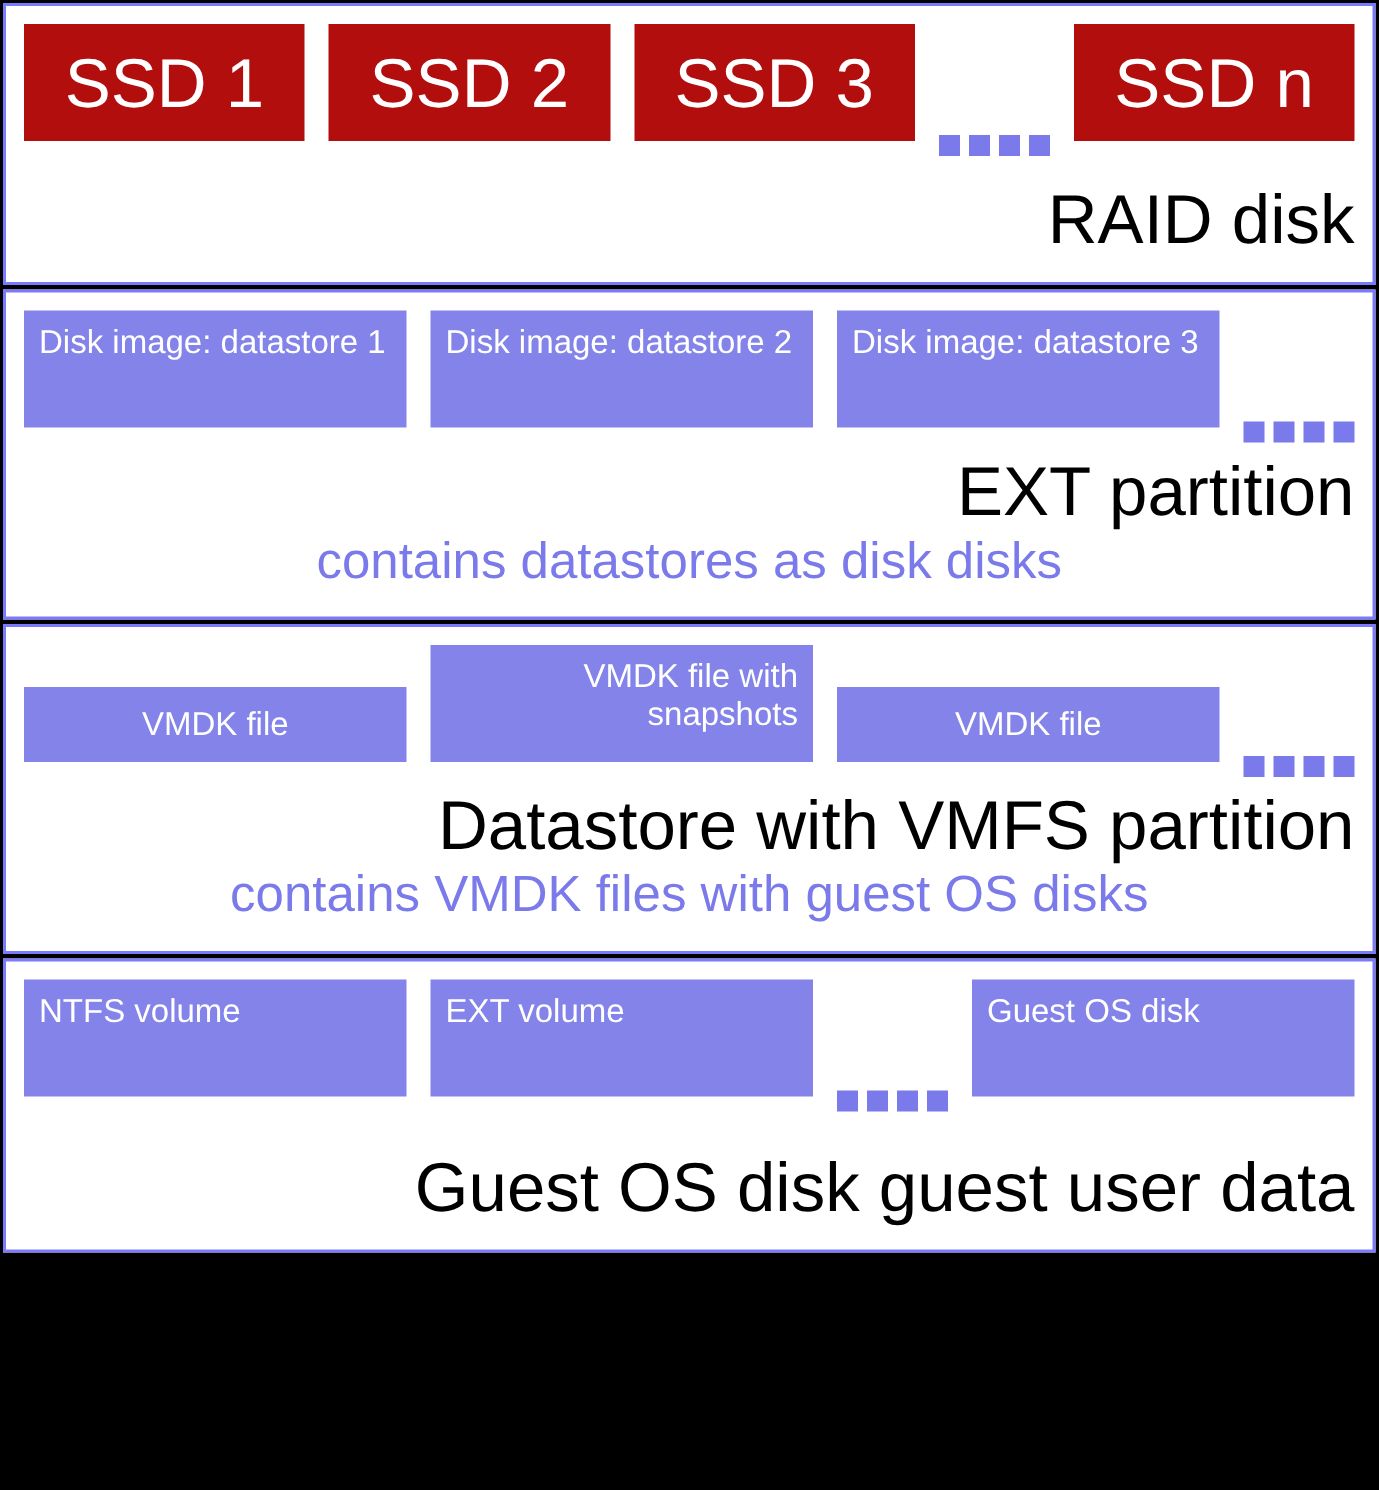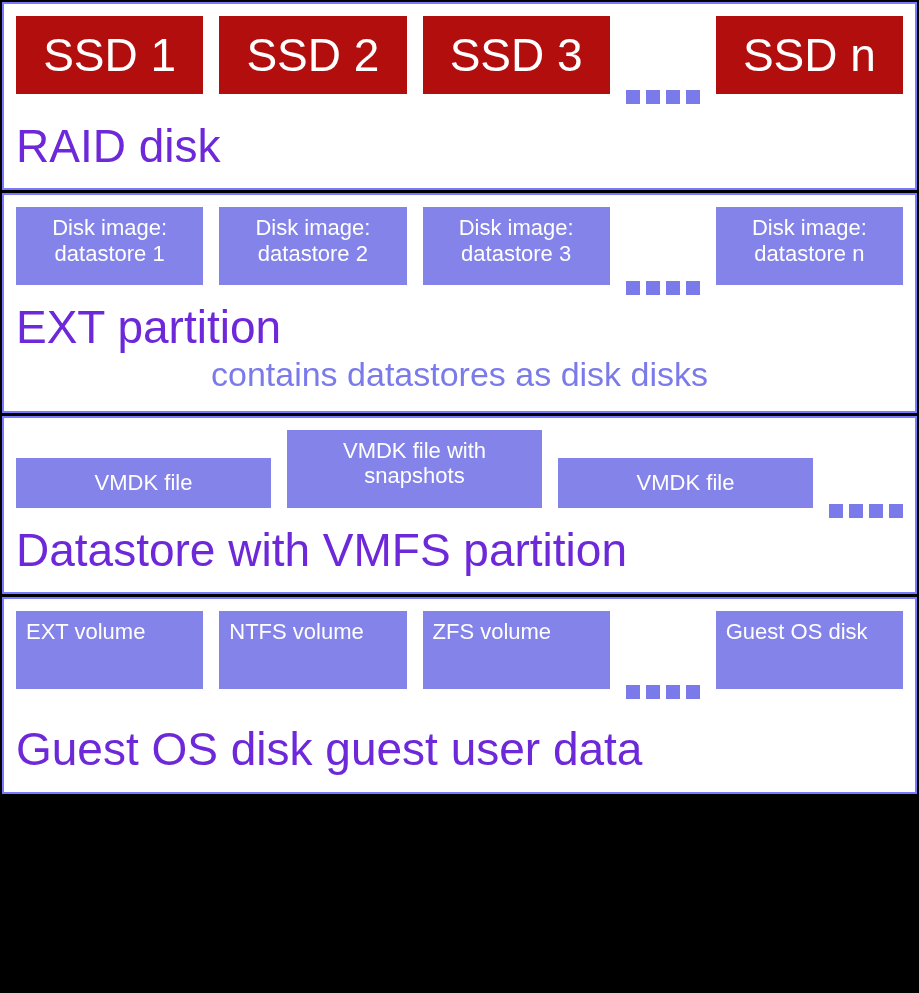--- a/index.html
+++ b/index.html
@@ -27,21 +27,21 @@
     display: flex;
     gap: 16px;
     align-items: stretch;
     position: relative;
     min-height: 78px;
   }
   .item {
     display: flex;
     align-items: center;
     justify-content: center;
-    text-align: center;
+    text-align: right;
     line-height: 1.15;
     padding: 8px 10px;
   }
   .ssd {
     background: #b30e0e;
     color: #fff;
     font-size: 46px;
     font-weight: 400;
     flex: 1;
     justify-content: center;
@@ -74,22 +74,22 @@
     gap: 6px;
     position: relative;
     top: 10px;
   }
   .dot {
     width: 14px;
     height: 14px;
     background: #7a7aea;
   }
   .title {
-    color: #6d28d9;
-    text-align: left;
+    color: #000000;
+    text-align: right;
     font-size: 46px;
     margin-top: 18px;
     line-height: 1.05;
   }
   .subtitle {
     color: #7a7aea;
     text-align: center;
     font-size: 34px;
     margin-top: 4px;
     line-height: 1.1;
@@ -125,48 +125,47 @@
       <div class="item purple-box">Disk image: datastore 2</div>
       <div class="item purple-box">Disk image: datastore 3</div>
       <div class="dots-slot">
         <div class="dots">
           <span class="dot"></span>
             <span class="dot"></span>
             <span class="dot"></span>
             <span class="dot"></span>
         </div>
       </div>
-      <div class="item purple-box">Disk image: datastore n</div>
     </div>
     <div class="title">EXT partition</div>
     <div class="subtitle">contains datastores as disk disks</div>
   </div>
 
   <div class="layer layer-3">
     <div class="items-row">
       <div class="item purple-box center">VMDK file</div>
       <div class="item purple-box">VMDK file with snapshots</div>
       <div class="item purple-box center">VMDK file</div>
       <div class="dots-slot">
         <div class="dots">
           <span class="dot"></span>
             <span class="dot"></span>
             <span class="dot"></span>
             <span class="dot"></span>
         </div>
       </div>
     </div>
     <div class="title">Datastore with VMFS partition</div>
+    <div class="subtitle">contains VMDK files with guest OS disks</div>
   </div>
 
   <div class="layer layer-4">
     <div class="items-row">
+      <div class="item purple-box">NTFS volume</div>
       <div class="item purple-box">EXT volume</div>
-      <div class="item purple-box">NTFS volume</div>
-      <div class="item purple-box">ZFS volume</div>
       <div class="dots-slot">
         <div class="dots">
           <span class="dot"></span>
             <span class="dot"></span>
             <span class="dot"></span>
             <span class="dot"></span>
         </div>
       </div>
       <div class="item purple-box">Guest OS disk</div>
     </div>

